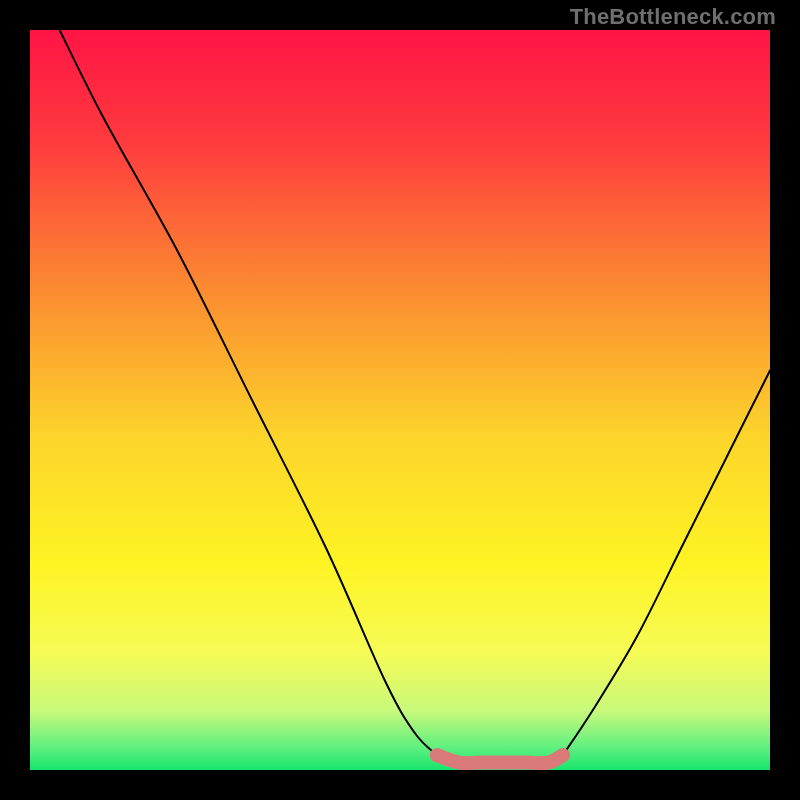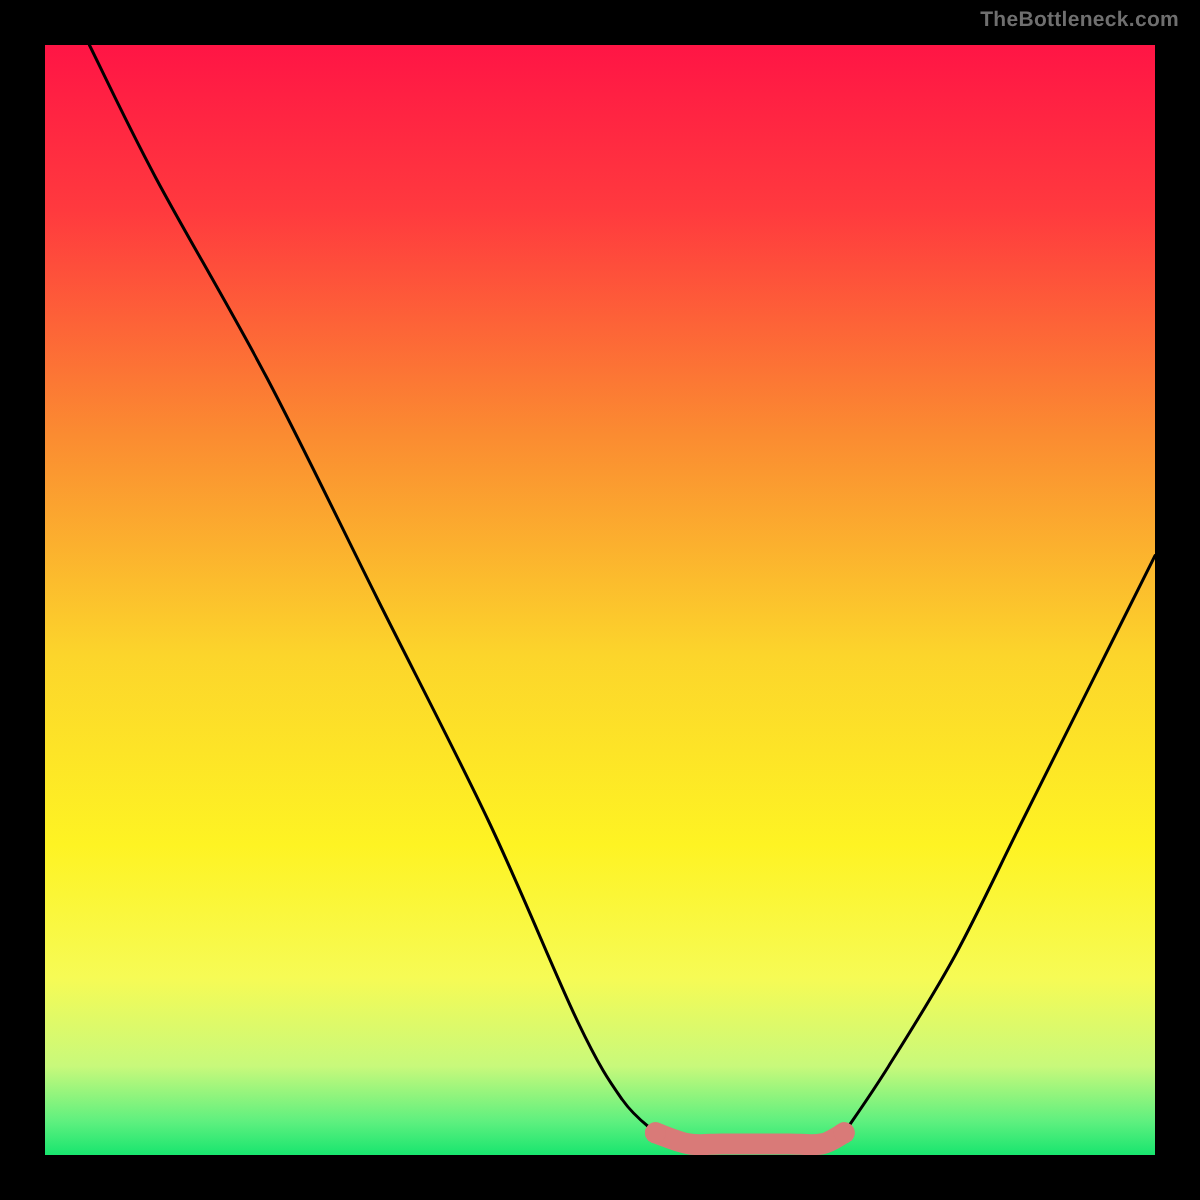--- a/index.html
+++ b/index.html
@@ -30,23 +30,23 @@
   }
   .lines {
     position: absolute;
     left: 0; top: 0;
     width: 740px;
     height: 740px;
   }
   .watermark {
     position: absolute;
     top: 4px;
-    right: 14px;
+    right: 24px;
     font-family: Arial, Helvetica, sans-serif;
-    font-size: 14px;
+    font-size: 22px;
     font-weight: 600;
     color: #6f6f6f;
     letter-spacing: 0.2px;
   }
 </style>
 </head>
 <body>
 
 <div class="stage">
 

